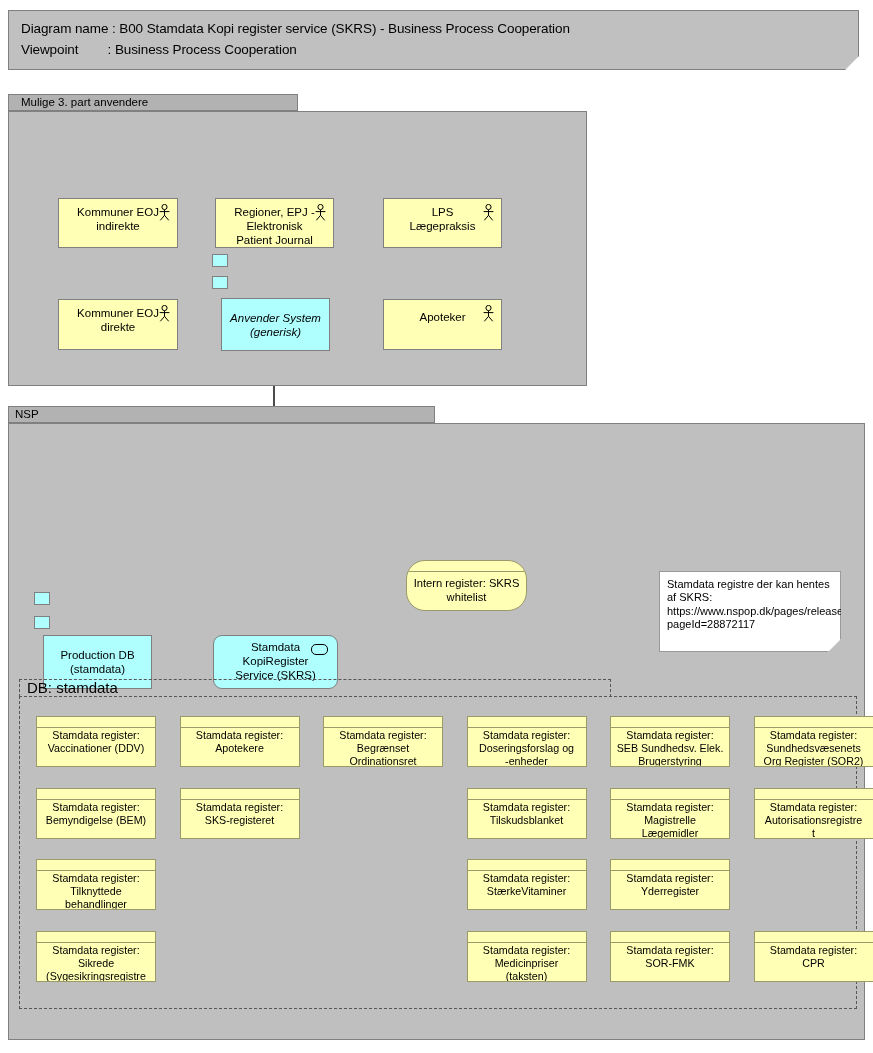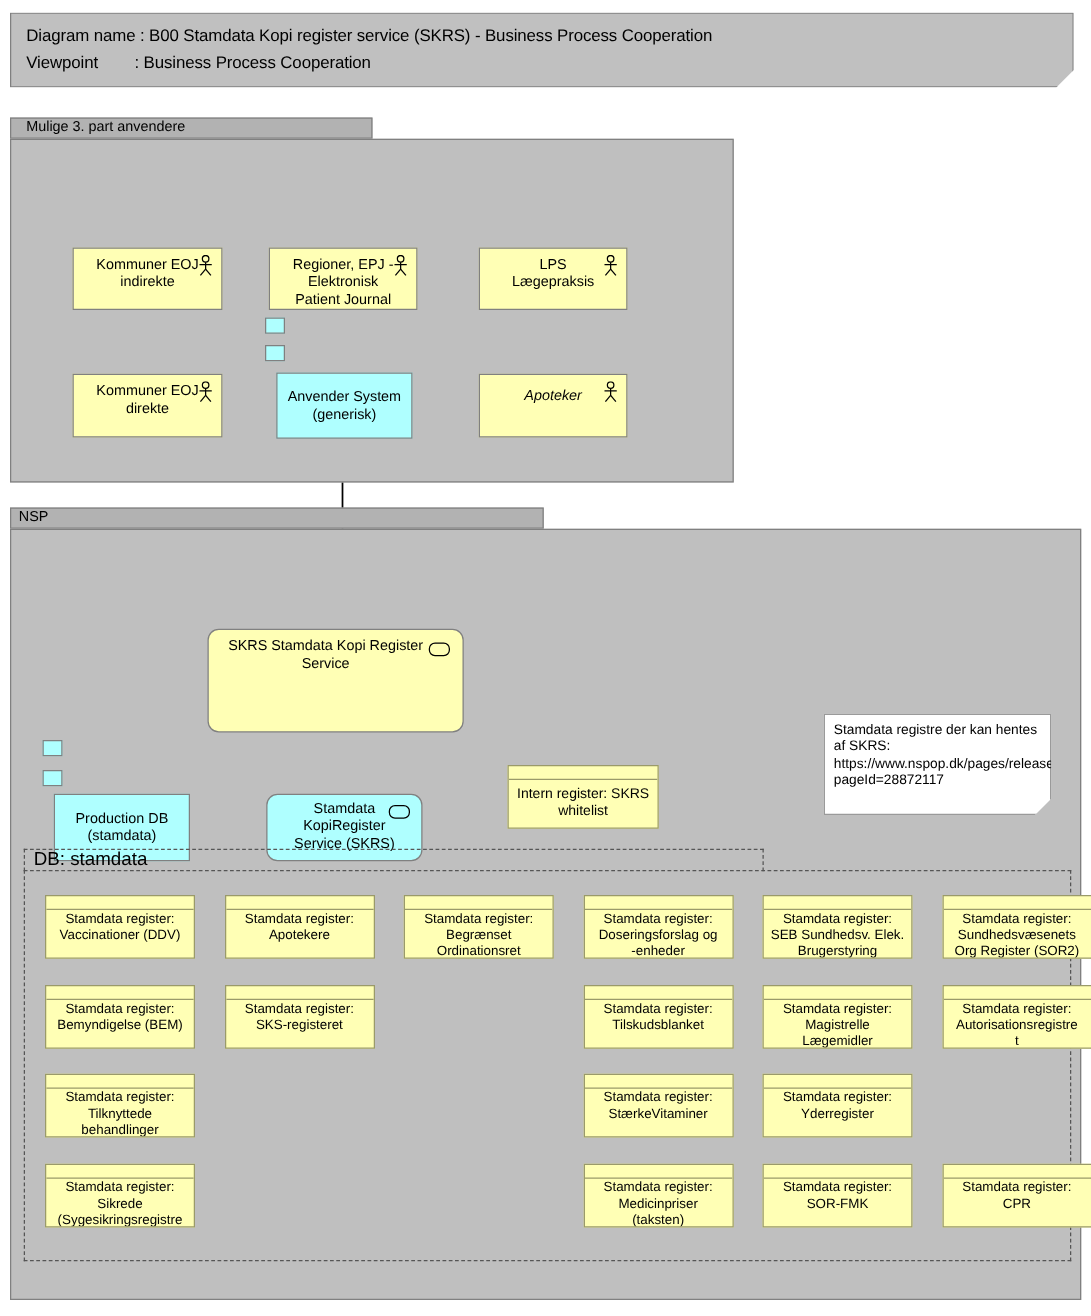--- a/index.html
+++ b/index.html
@@ -269,58 +269,54 @@
     <svg class="actor-icon" viewBox="0 0 13 17">
       <circle cx="6.5" cy="3" r="2.6" fill="none" stroke="#000" stroke-width="1"></circle>
       <line x1="6.5" y1="5.8" x2="6.5" y2="11.5" stroke="#000" stroke-width="1"></line>
       <line x1="1.6" y1="7.6" x2="11.4" y2="7.6" stroke="#000" stroke-width="1"></line>
       <line x1="6.5" y1="11.3" x2="2.3" y2="16.3" stroke="#000" stroke-width="1"></line>
       <line x1="6.5" y1="11.3" x2="10.7" y2="16.3" stroke="#000" stroke-width="1"></line>
     </svg>
   </div>
 
   <div class="node yellow actor-node" style="left:383px; top:251px; width:119px; height:51px;">
-    <div class="label" style="padding-top:10px;font-style:italic;">Apoteker</div>
+    <div class="label" style="padding-top:10px;">Apoteker</div>
     <svg class="actor-icon" viewBox="0 0 13 17">
       <circle cx="6.5" cy="3" r="2.6" fill="none" stroke="#000" stroke-width="1"></circle>
       <line x1="6.5" y1="5.8" x2="6.5" y2="11.5" stroke="#000" stroke-width="1"></line>
       <line x1="1.6" y1="7.6" x2="11.4" y2="7.6" stroke="#000" stroke-width="1"></line>
       <line x1="6.5" y1="11.3" x2="2.3" y2="16.3" stroke="#000" stroke-width="1"></line>
       <line x1="6.5" y1="11.3" x2="10.7" y2="16.3" stroke="#000" stroke-width="1"></line>
     </svg>
   </div>
 
   <div class="plug" style="left:212px; top:254px;"></div>
   <div class="plug" style="left:212px; top:276px;"></div>
-  <div class="node cyan" style="left:221px; top:250px; width:109px; height:53px;">
+  <div class="node cyan" style="left:221px; top:250px; width:109px; height:53px;font-style:italic;">
     <div class="label">Anvender System<br>(generisk)</div>
   </div>
 
   <div class="group" style="left:8px; top:406px; width:857px; height:634px;">
     <div class="group-tab" style="width:427px;">NSP</div>
     <div class="group-body" style="top:17px; width:857px; height:617px;"></div>
   </div>
 
-  <div class="node yellow rounded actor-node" style="left:166px; top:455px; width:205px; height:83px;">
-    <div class="label" style="padding:6px 24px 0 8px;">SKRS Stamdata Kopi Register<br>Service</div>
-    <div class="svc-icon" style="right:10px; top:10px;"></div>
-  </div>
 
   <div class="plug" style="left:34px; top:592px;"></div>
   <div class="plug" style="left:34px; top:616px;"></div>
   <div class="node cyan" style="left:43px; top:587px; width:109px; height:54px;">
     <div class="label">Production DB<br>(stamdata)</div>
   </div>
 
   <div class="node cyan rounded actor-node" style="left:213px; top:587px; width:125px; height:54px;">
     <div class="label" style="padding:4px 8px 0 8px;">Stamdata<br>KopiRegister<br>Service (SKRS)</div>
     <div class="svc-icon" style="right:9px; top:8px;"></div>
   </div>
 
-  <div class="reg" style="left:406px; top:612px; width:121px; height:51px;">
+  <div class="reg" style="left:406px; top:560px; width:121px; height:51px;border-radius:19px;">
     <div class="strip"></div>
     <div class="reg-label" style="font-size:11.2px; line-height:14px; padding-top:4px;">Intern register: SKRS<br>whitelist</div>
   </div>
 
   <div class="note" style="left:659px; top:571px; width:182px; height:81px;">
     <span>Stamdata registre der kan hentes af SKRS: https://www.nspop.dk/pages/releaseview.action?pageId=28872117</span>
   </div>
 
   <div class="dbgroup-tab" style="left:19px; top:679px; width:592px;">DB: stamdata</div>
   <div class="dbgroup-body" style="left:19px; top:696px; width:838px; height:313px;"></div>

